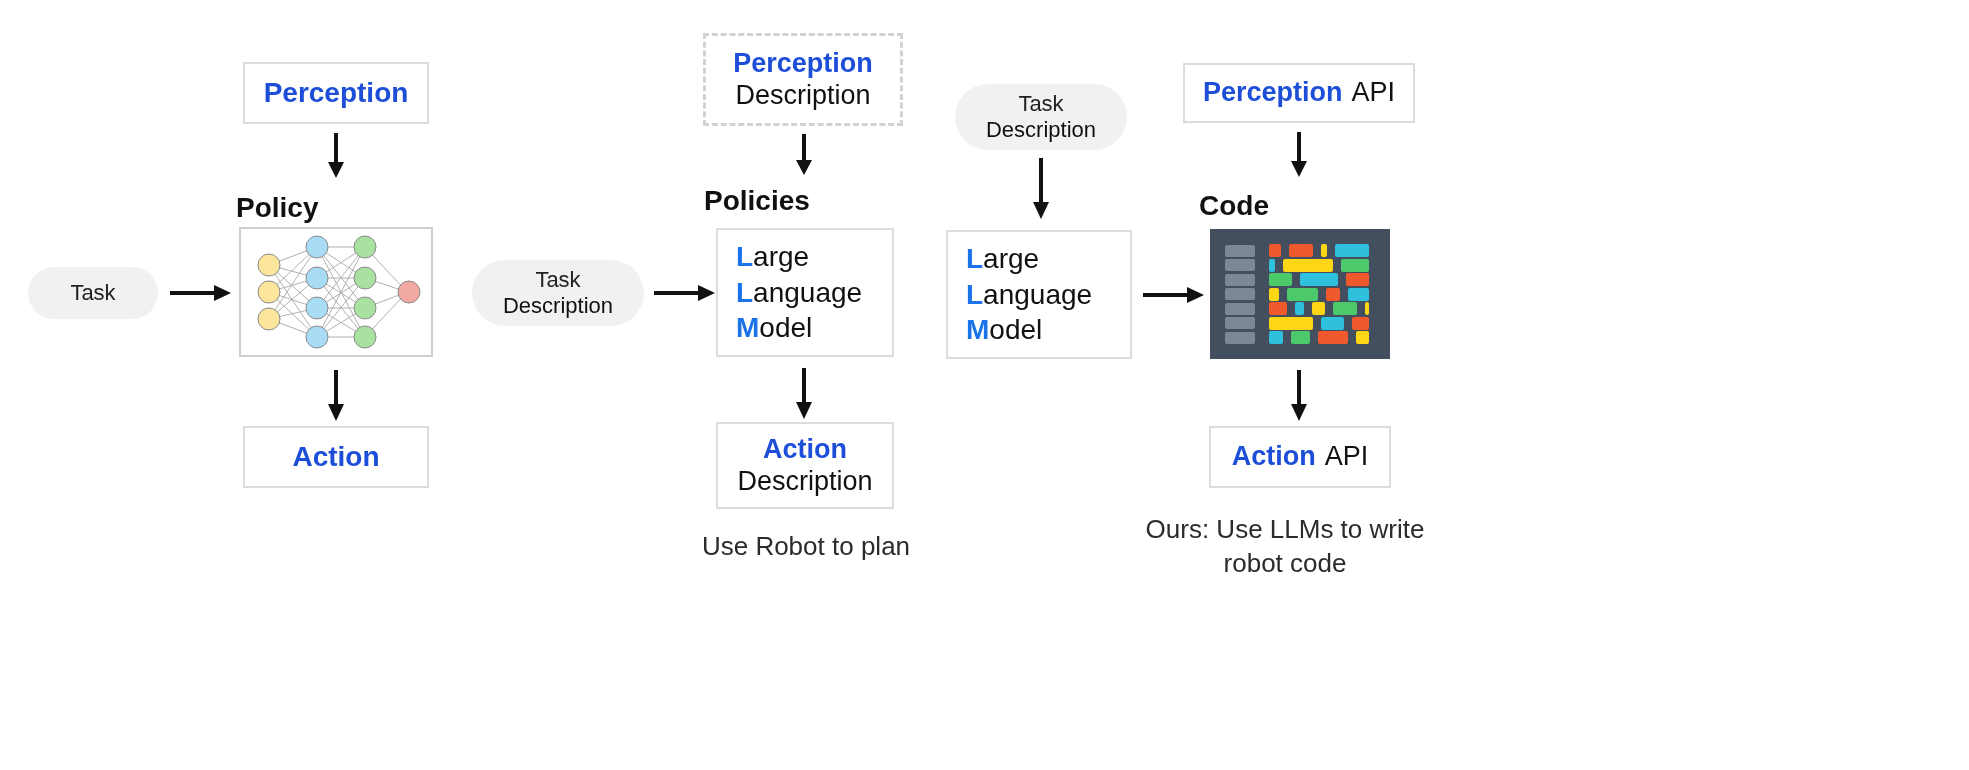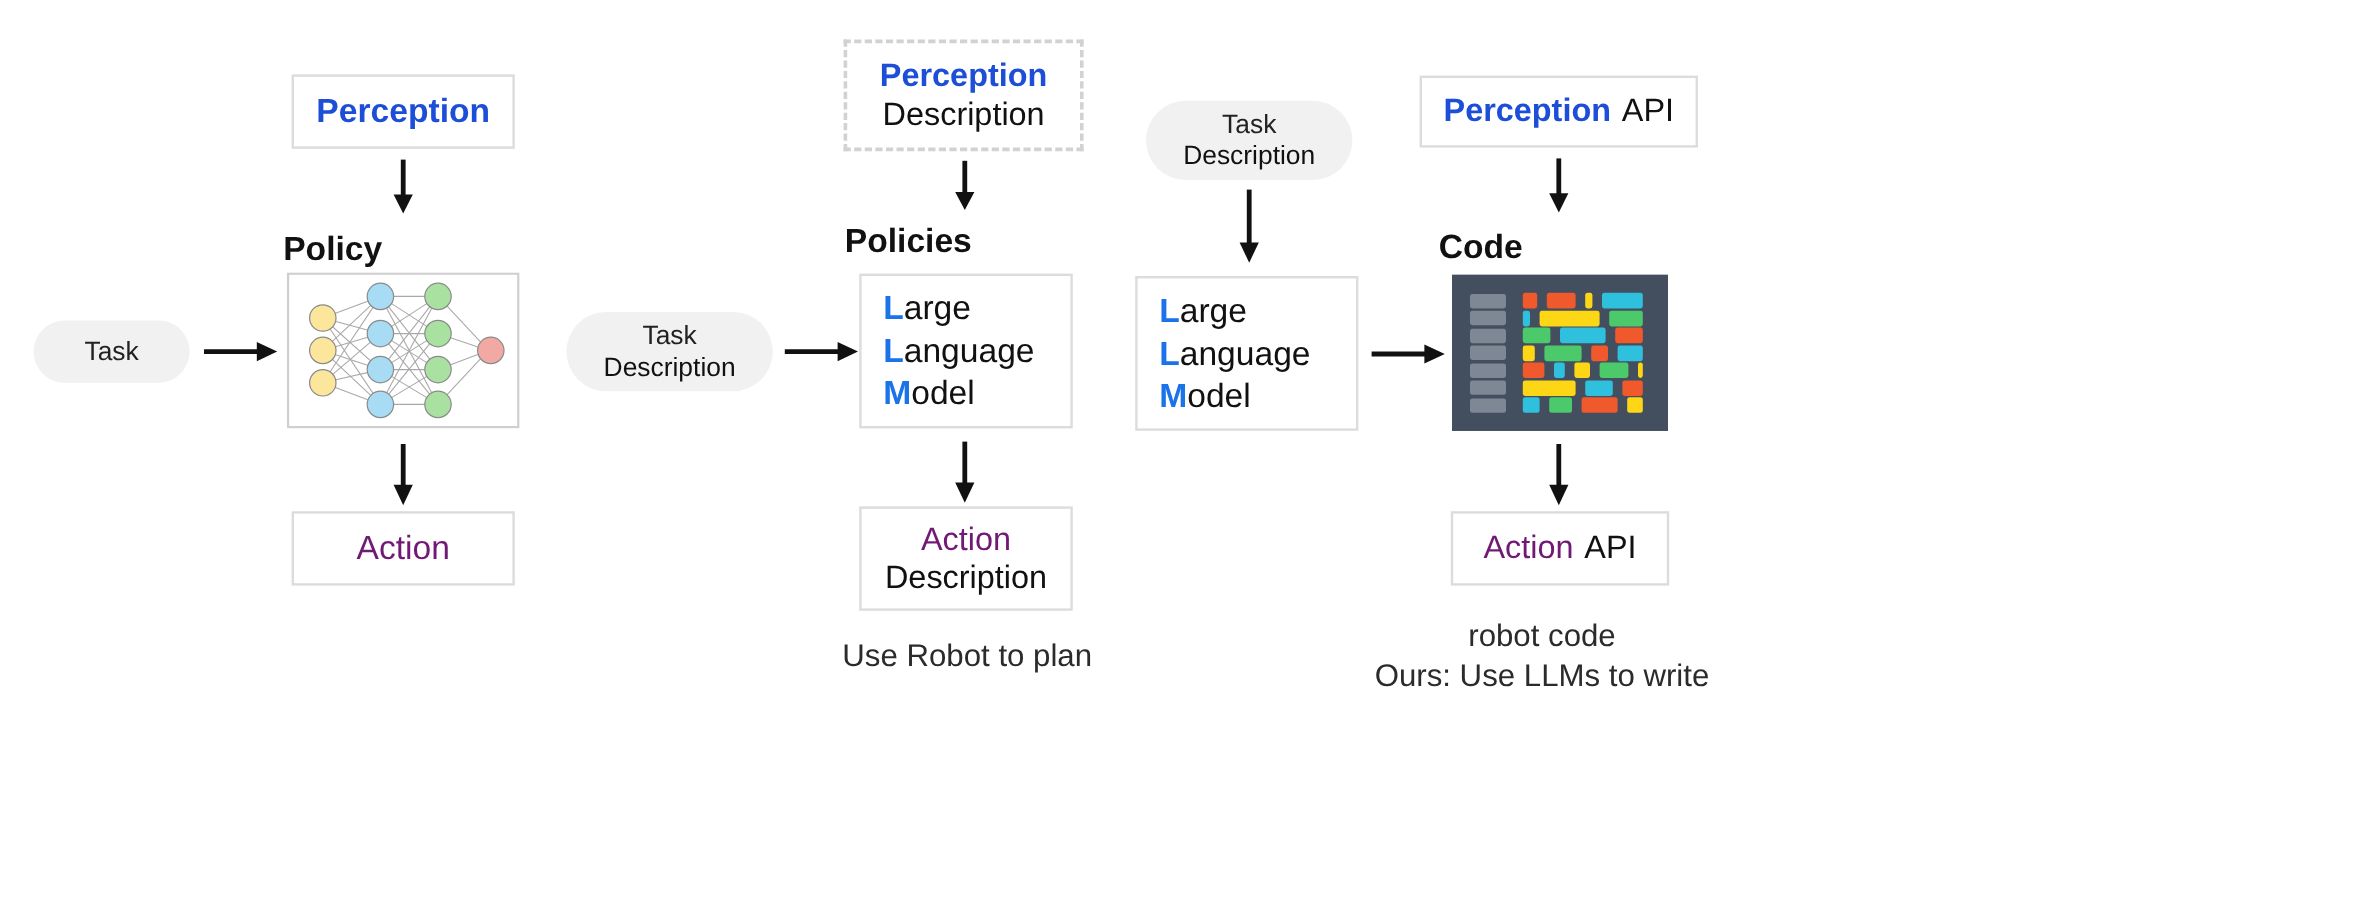--- a/index.html
+++ b/index.html
@@ -43,21 +43,21 @@
     display: flex;
     flex-direction: column;
     align-items: center;
     justify-content: center;
     text-align: center;
     line-height: 1.2;
   }
 
   
   .t-green  { color: #1d4ed8; font-weight: bold; }
-  .t-orange { color: #701a75; font-weight: normal; }
+  .t-orange { color: #1d4ed8; font-weight: bold; }
   .t-blue   { color: #1a73e8; font-weight: bold; }
   .t-black  { color: #111111; font-weight: normal; }
   .t-reg    { color: #222222; font-weight: normal; }
 
   .lbl {
     position: absolute;
     color: #111111;
     font-weight: bold;
     text-align: left;
     white-space: nowrap;
@@ -369,17 +369,17 @@
       <polygon points="10,51 2,34 18,34" fill="#111111"></polygon>
     </svg>
   </div>
 
   <div class="box" style="left:1209px; top:426px; width:182px; height:62px; font-size:27px; flex-direction:row; gap:9px;">
     <span class="t-orange">Action</span>
     <span class="t-black">API</span>
   </div>
 
   <div class="caption" style="left:1040px; top:513px; width:490px; font-size:26px;">
+    <div>Ours: Use LLMs to write</div>
     <div>robot code</div>
-    <div>Ours: Use LLMs to write</div>
   </div>
 
 </div>
 
 </body></html>

